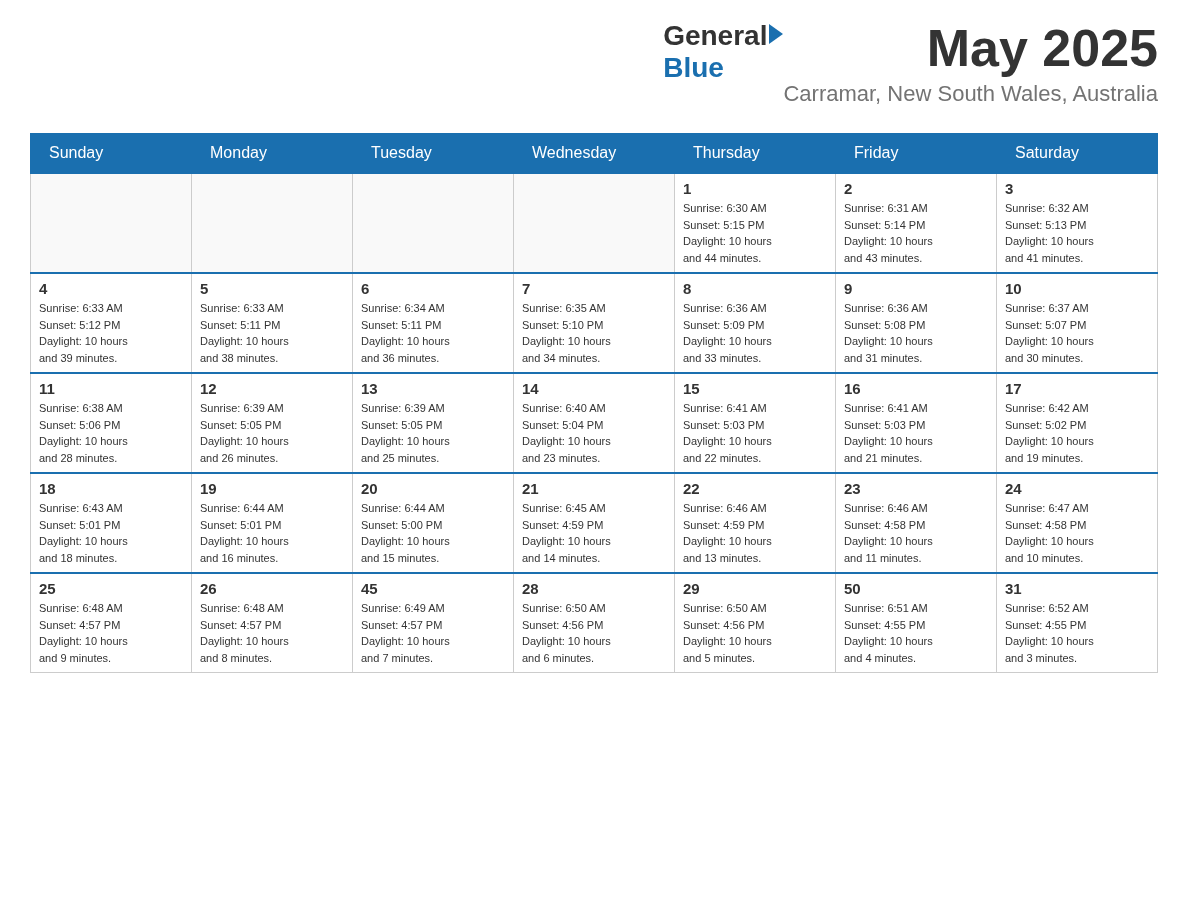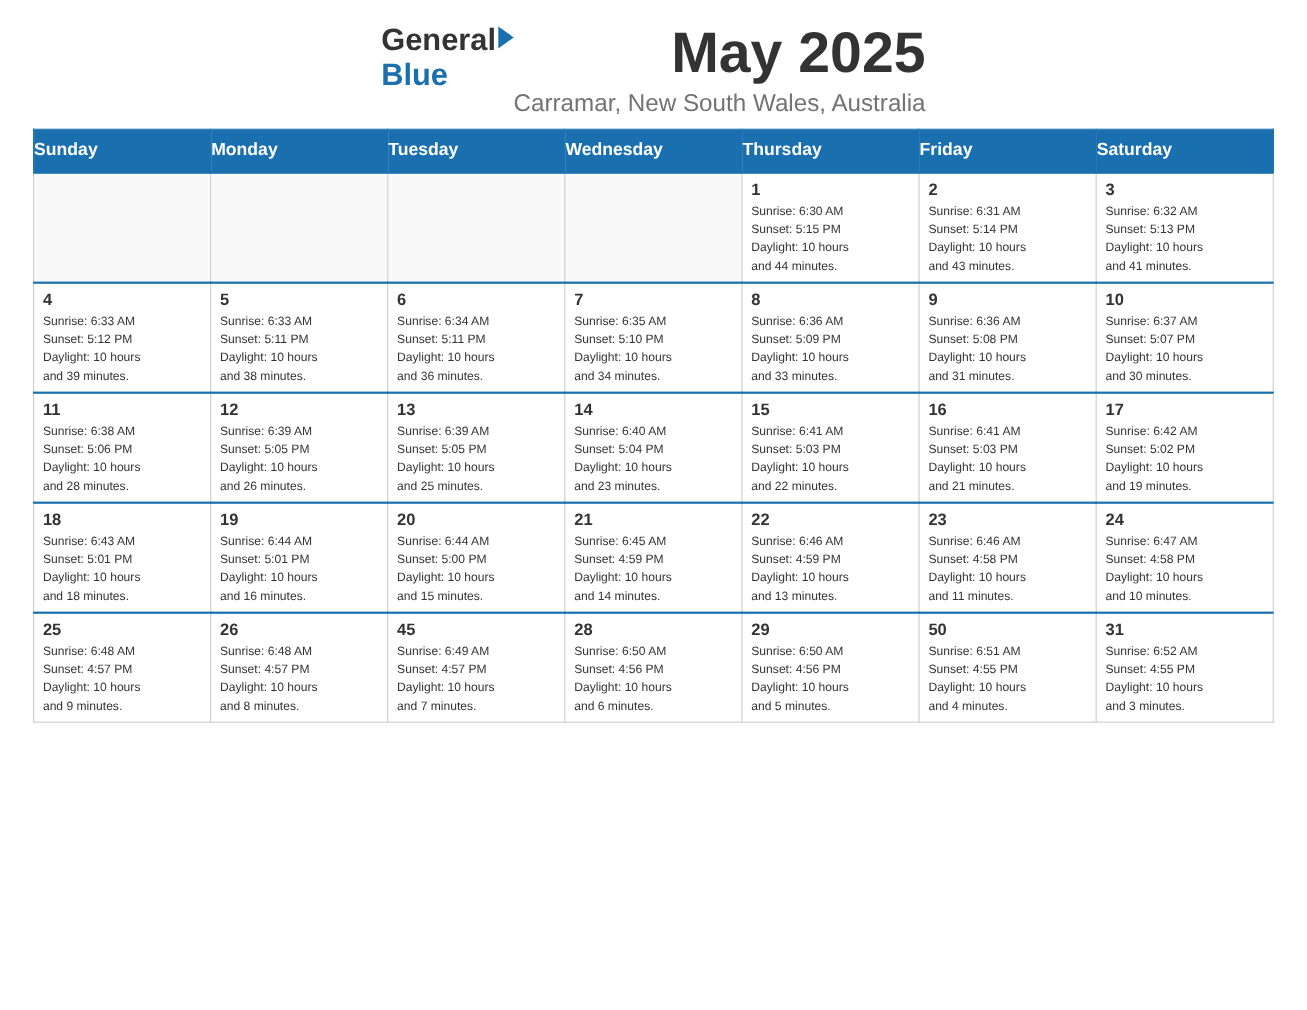--- a/index.html
+++ b/index.html
@@ -5,23 +5,23 @@
     * { box-sizing: border-box; margin: 0; padding: 0; }
     body {
       font-family: Arial, sans-serif;
       background: #fff;
       padding: 20px 30px;
       width: 1188px;
       min-height: 918px;
     }
     .header {
       display: flex;
-      justify-content: center;
+      justify-content: flex-end;
       align-items: flex-start;
-      margin-bottom: 10px;
+      margin-bottom: 26px;
     }
     .logo {
       display: flex;
       align-items: center;
       gap: 0;
     }
     .logo-text-general {
       font-size: 28px;
       font-weight: bold;
       color: #333;
@@ -57,22 +57,22 @@
     }
     .calendar {
       width: 100%;
       border-collapse: collapse;
       margin-top: 10px;
     }
     .calendar thead tr th {
       background-color: #1a6faf;
       color: #fff;
       font-size: 16px;
-      font-weight: bold;
-      padding: 10px 0;
+      font-weight: normal;
+      padding: 10px 18px;
       text-align: left;
       border: 1px solid #1a6faf;
     }
     .calendar tbody tr td {
       vertical-align: top;
       padding: 6px 8px;
       border: 1px solid #ccc;
       width: 14.28%;
       font-size: 13px;
       color: #333;

